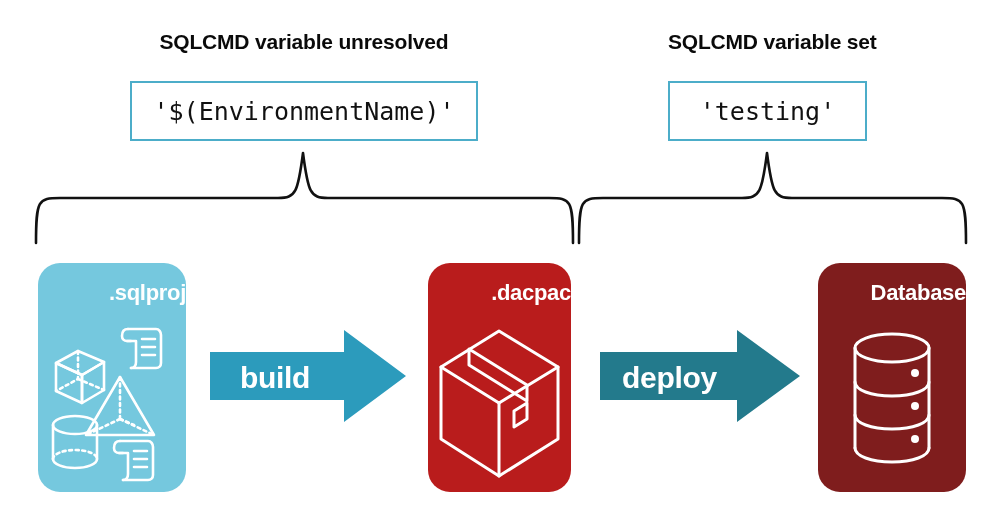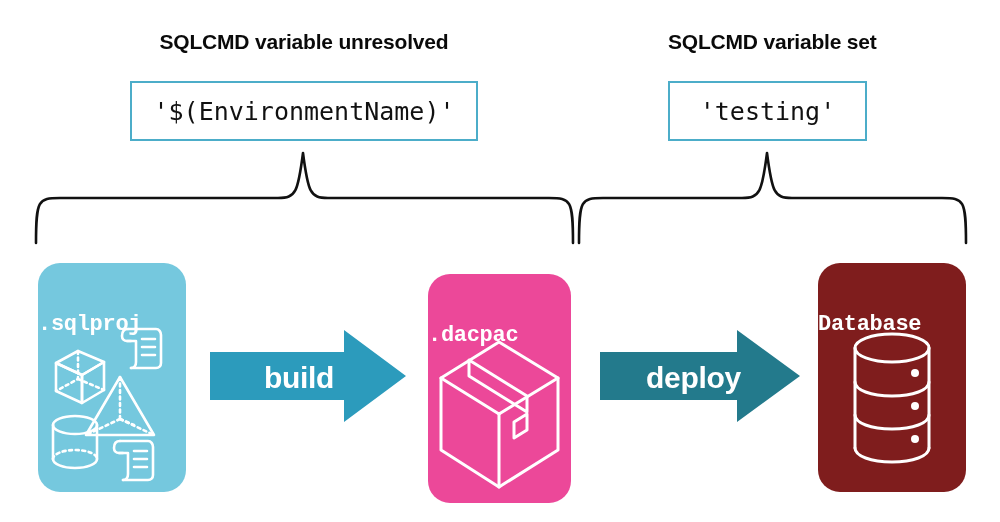--- a/index.html
+++ b/index.html
@@ -62,50 +62,48 @@
     position: absolute;
     border-radius: 22px;
     box-sizing: border-box;
     overflow: hidden;
   }
   .card-label {
     position: absolute;
     top: 17px;
     left: 0;
     right: 0;
-    text-align: left;
+    text-align: right;
     color: #ffffff;
-    font-family: Liberation Mono, monospace;
+    font-family: Liberation Sans, sans-serif;
     font-weight: bold;
     font-size: 22px;
     letter-spacing: -0.3px;
     white-space: nowrap;
-    margin-top: 32px;
   }
   .card-art {
     position: absolute;
     left: 0; right: 0; bottom: 0; top: 52px;
   }
   #card-sqlproj  { left: 38px;  top: 263px; width: 148px; height: 229px; background: #75c8de; }
-  #card-dacpac   { left: 428px; top: 274px; width: 143px; height: 229px; background: #ec4899; }
+  #card-dacpac   { left: 428px; top: 263px; width: 143px; height: 229px; background: #b91c1c; }
   #card-database { left: 818px; top: 263px; width: 148px; height: 229px; background: #7f1d1d; }
 
   
   .arrow {
     position: absolute;
   }
   .arrow-label {
     position: absolute;
     color: #ffffff;
     font-family: "Liberation Sans", sans-serif;
     font-weight: bold;
     font-size: 30px;
     letter-spacing: -0.3px;
     white-space: nowrap;
-    margin-left: 24px;
   }
   #arrow-build  { left: 210px; top: 330px; width: 196px; height: 92px; }
   #arrow-deploy { left: 600px; top: 330px; width: 200px; height: 92px; }
   #arrow-build-label  { left: 240px; top: 361px; }
   #arrow-deploy-label { left: 622px; top: 361px; }
 </style>
 </head>
 <body>
 
 <div class="stage">

